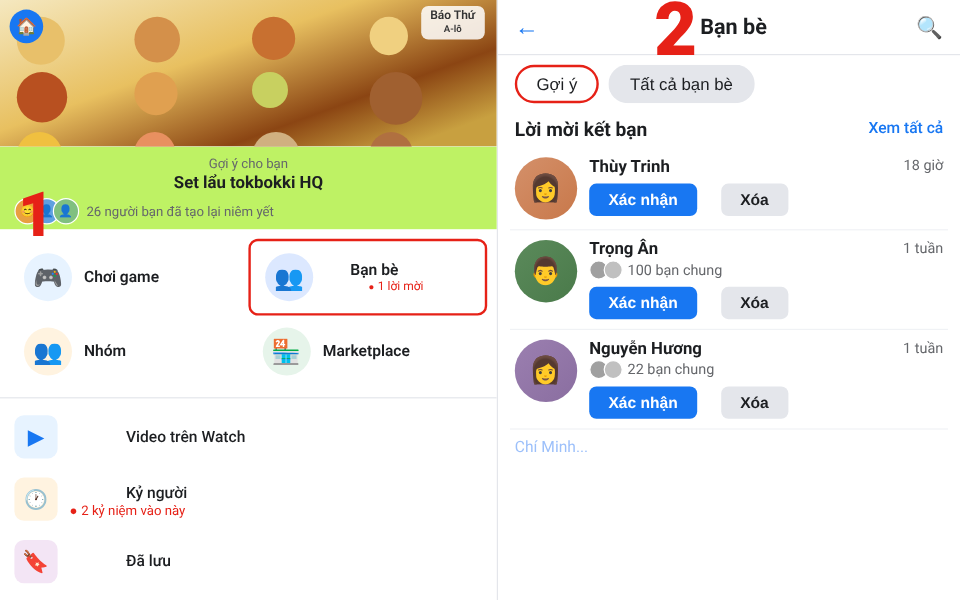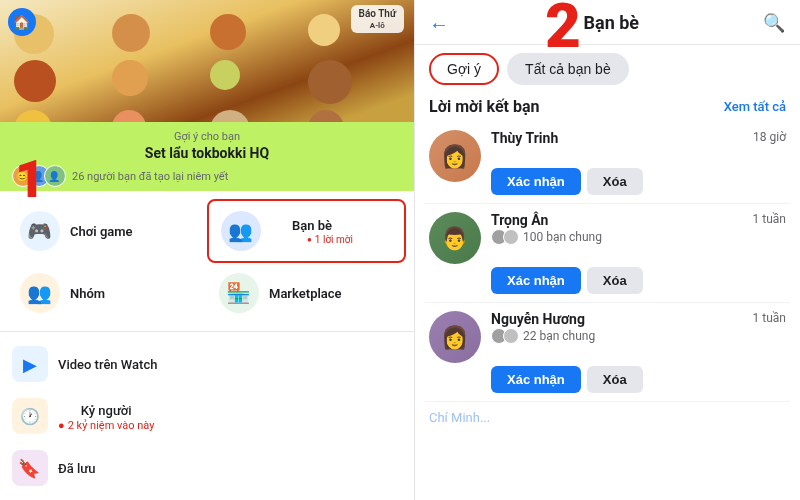--- a/index.html
+++ b/index.html
@@ -197,20 +197,21 @@
       display: flex;
       align-items: center;
       justify-content: center;
       font-size: 18px;
     }
 
     .bottom-label {
       font-size: 13px;
       font-weight: 500;
       color: #1c1e21;
+      margin-left: 47px;
     }
 
     
     .right-panel {
       width: 385px;
       height: 500px;
       background: #fff;
       display: flex;
       flex-direction: column;
       overflow: hidden;
@@ -359,22 +360,22 @@
       border-radius: 50%;
       border: 1px solid #fff;
       margin-left: -4px;
       background: #a0a0a0;
     }
 
     .mutual-av:first-child { margin-left: 0; }
 
     .friend-actions {
       display: flex;
-      gap: 6px;
-      margin-top: 22px;
+      gap: 20px;
+      margin-top: 6px;
     }
 
     .btn-accept {
       padding: 6px 16px;
       background: #1877f2;
       color: #fff;
       border: none;
       border-radius: 6px;
       font-size: 13px;
       font-weight: 600;

